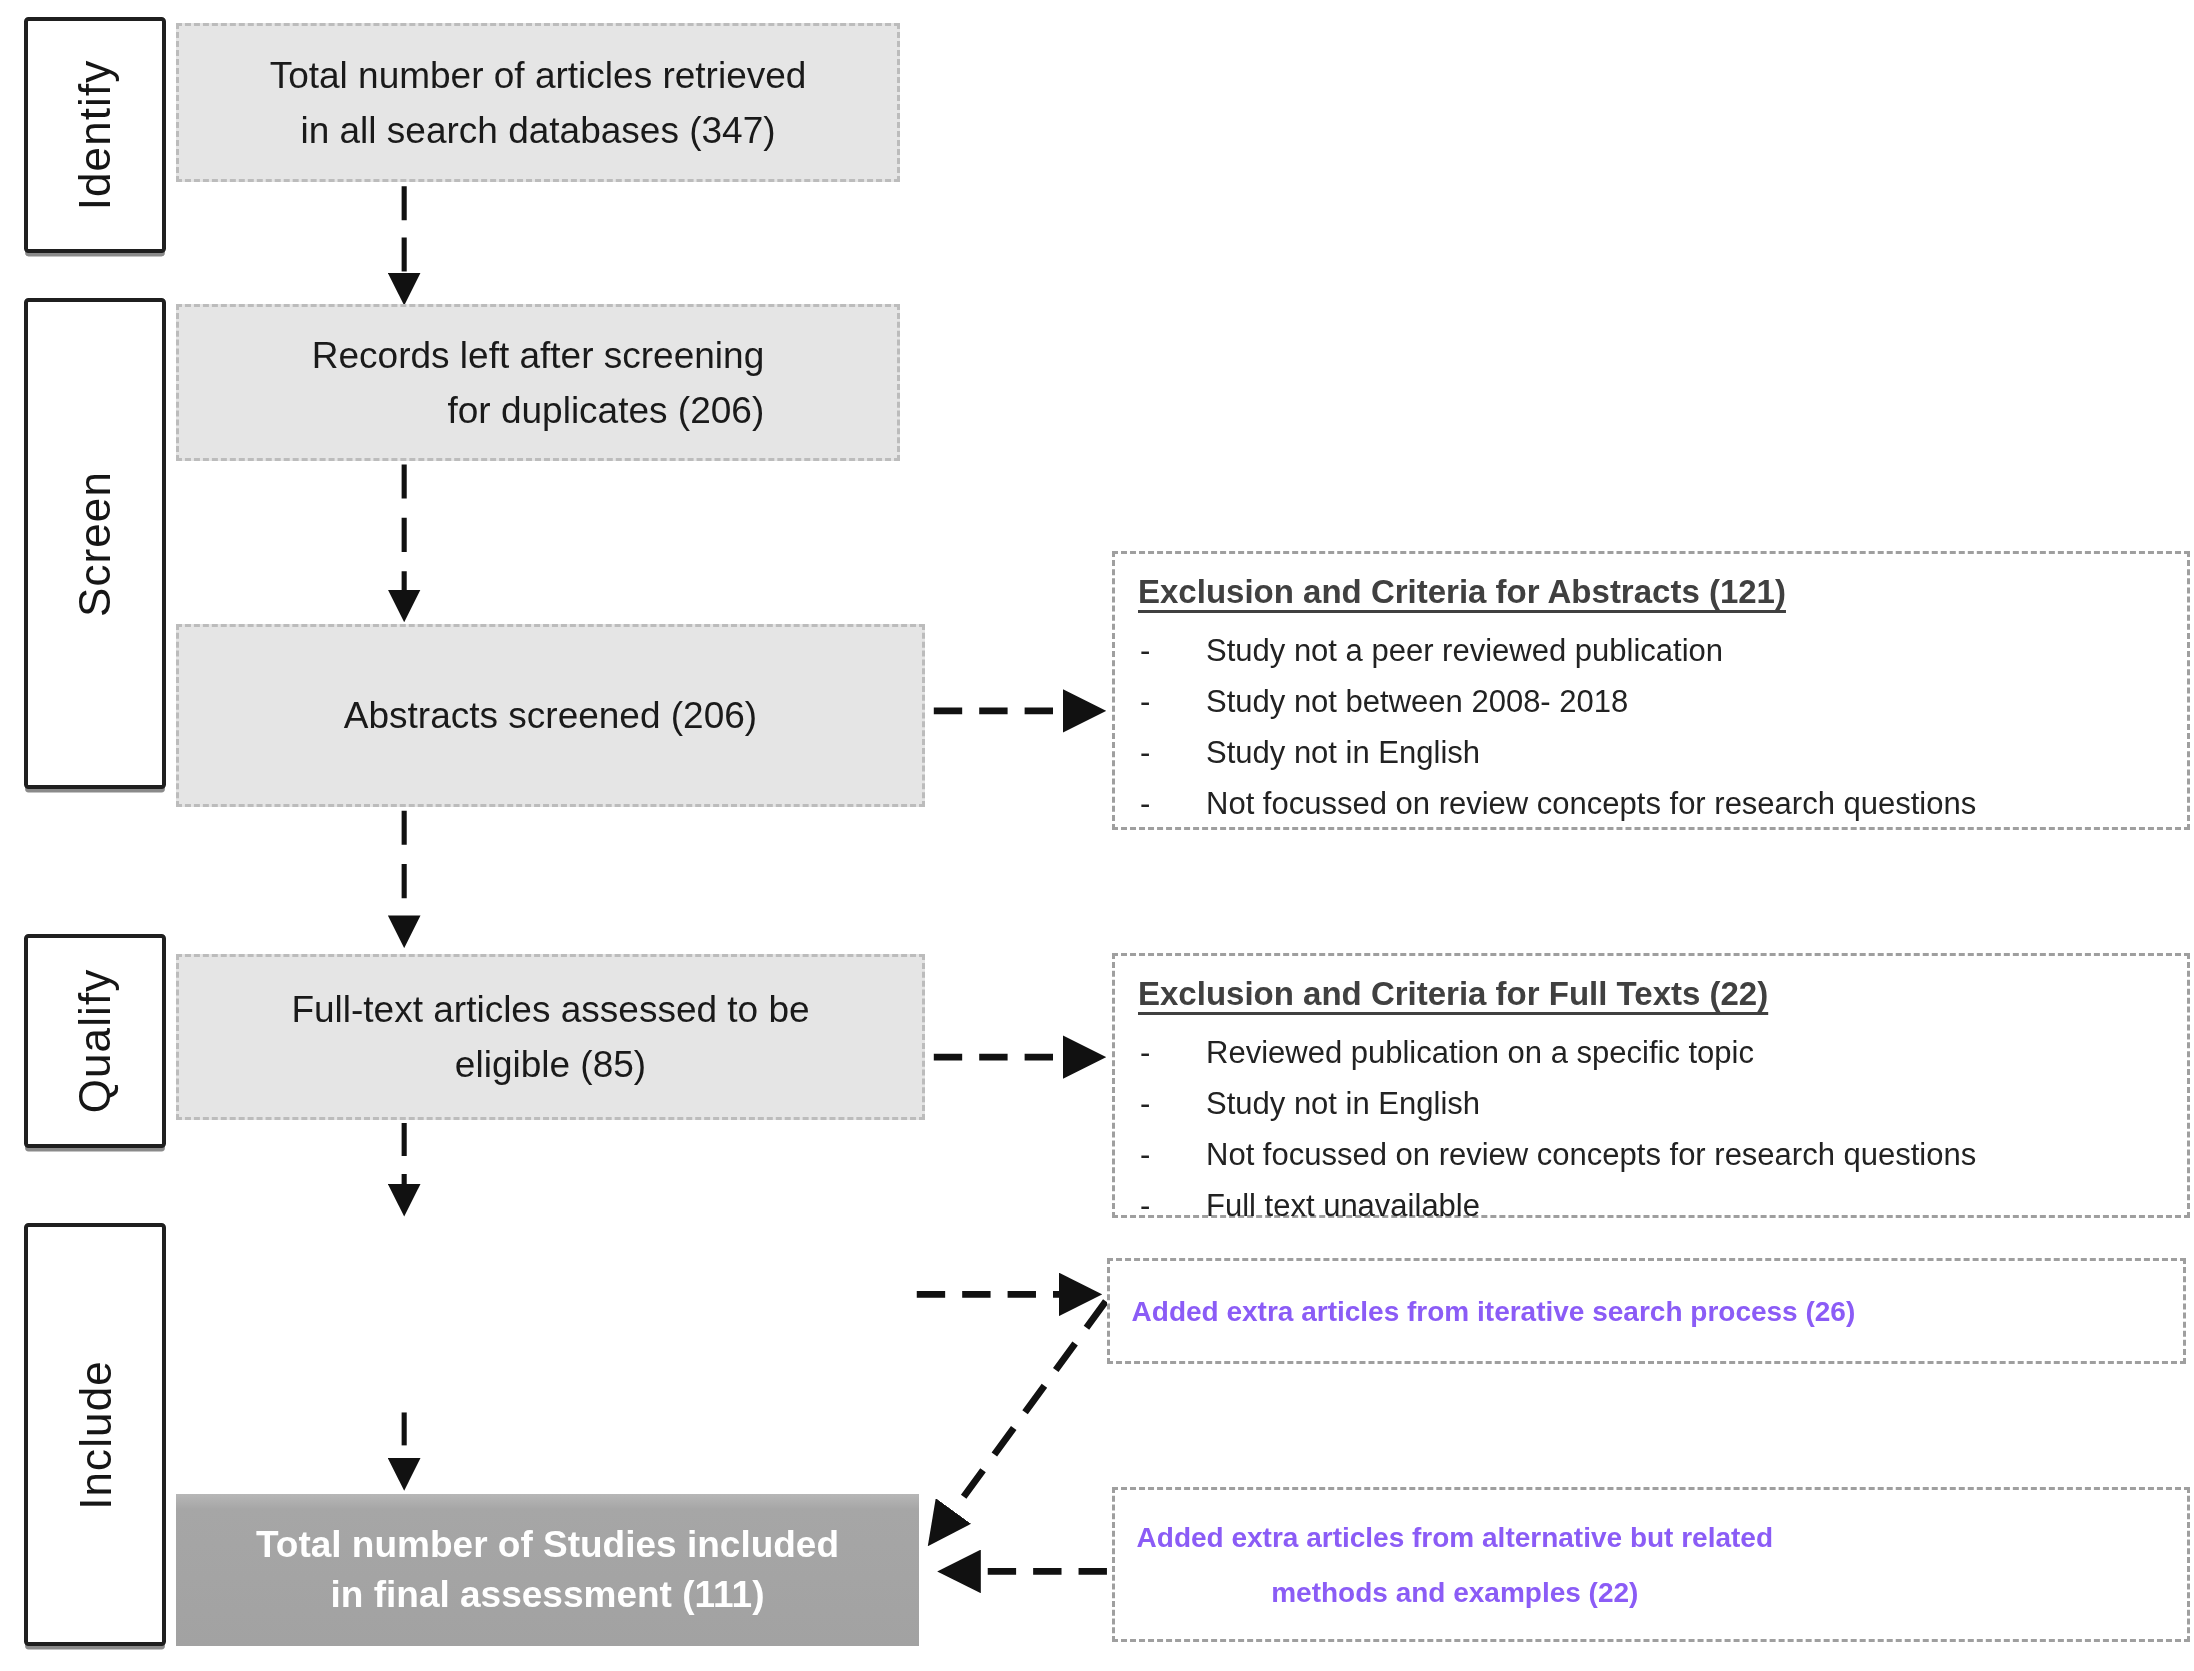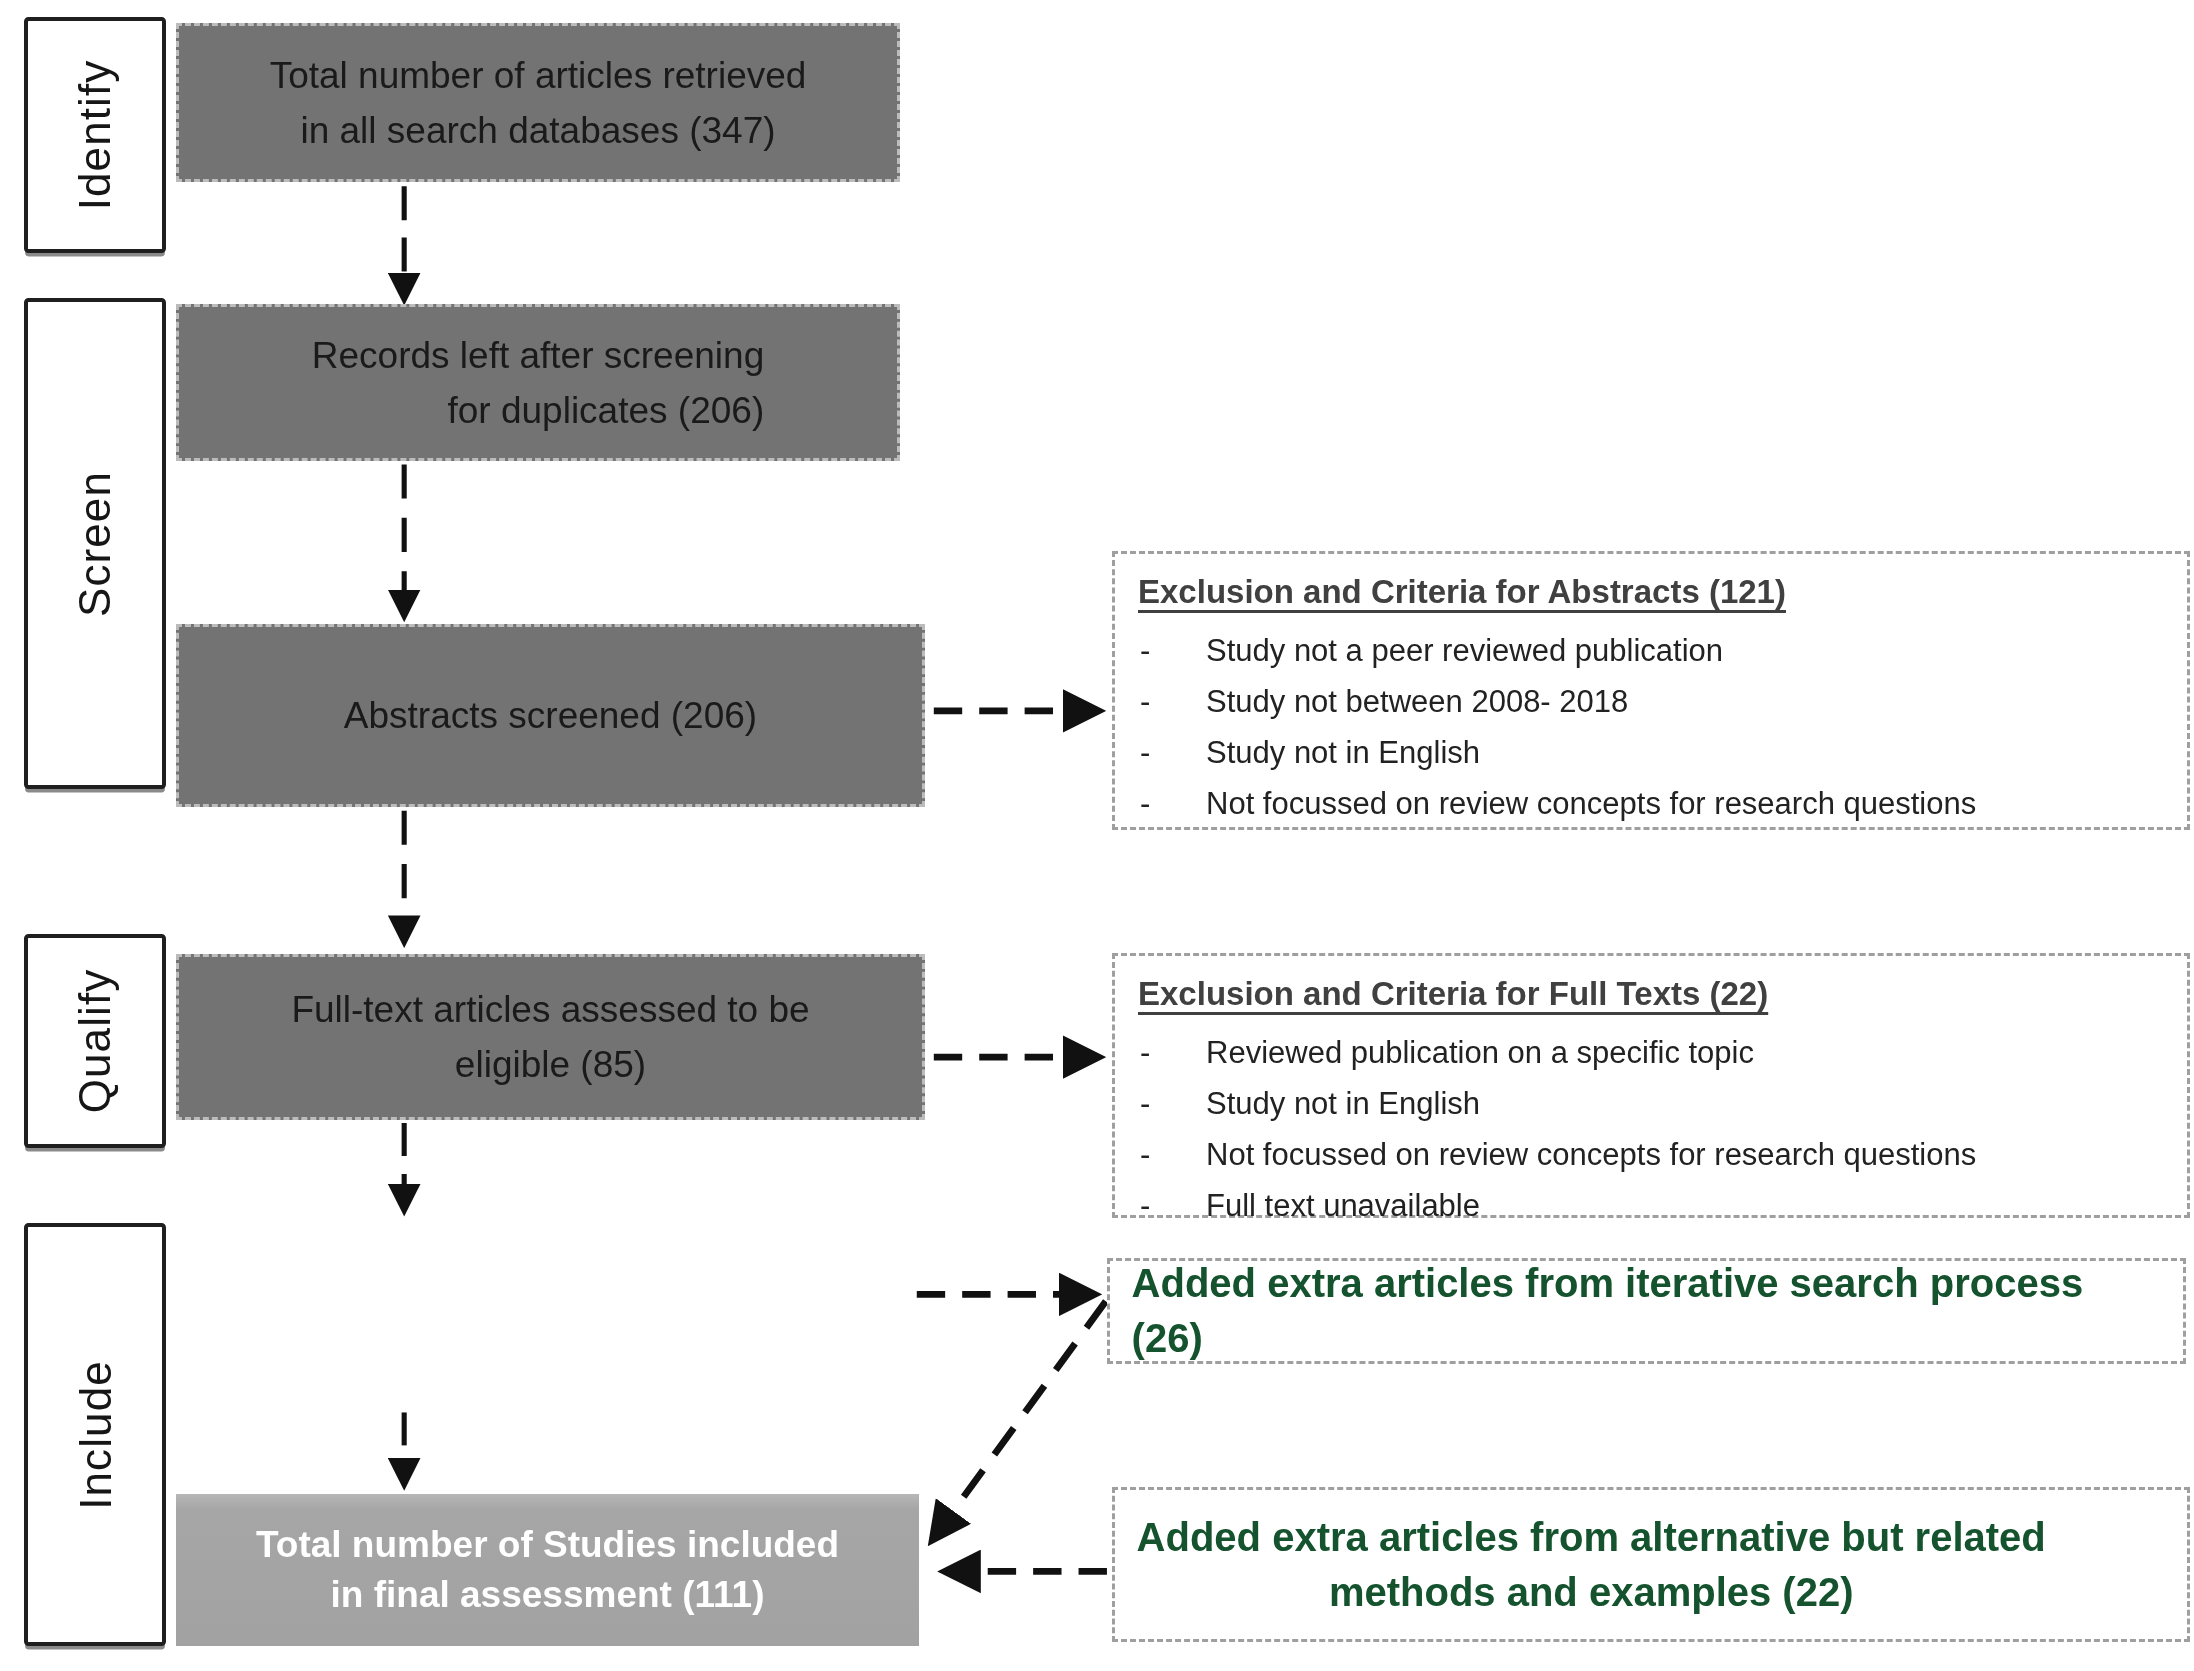--- a/index.html
+++ b/index.html
@@ -39,21 +39,21 @@
     transform:rotate(-90deg);
     white-space:nowrap;
     font-size:44px;
     letter-spacing:1.1px;
     color:#161616;
   }
   
   .flowbox{
     position:absolute;left:176px;
     border:3.4px dashed var(--flow-border);
-    background:#737373;
+    background:#e5e5e5;
     display:flex;align-items:center;justify-content:center;
     text-align:center;
     font-size:37px;line-height:55px;
     white-space:pre-line;
     box-sizing:border-box;
     padding:0 31px;
     z-index:1;
   }
   .flowbox.final{
     border:none;
@@ -89,24 +89,24 @@
     margin-bottom:17px;
     color:#222;
   }
   .sidebox li .dash{
     flex:0 0 91px;
     padding-left:25px;
     box-sizing:border-box;
   }
   .sidebox.plain{
     display:flex;align-items:center;
-    font-weight:bold;font-size:40px;line-height:55px;
+    font-weight:bold;font-size:28px;line-height:55px;
     padding:0 23px 0 21.6px;
     white-space:pre-line;
-    color:#14532d;
+    color:#8b5cf6;
   }
 </style>
 </head>
 <body>
 
 <div class="canvas">
 
   <svg class="arrow-layer" viewBox="0 0 3865 2945" xmlns="http://www.w3.org/2000/svg">
     <defs>
       <marker id="ah" viewBox="0 0 12 12" refX="2" refY="6" markerWidth="6.4" markerHeight="6.4" orient="auto-start-reverse" markerUnits="strokeWidth">

